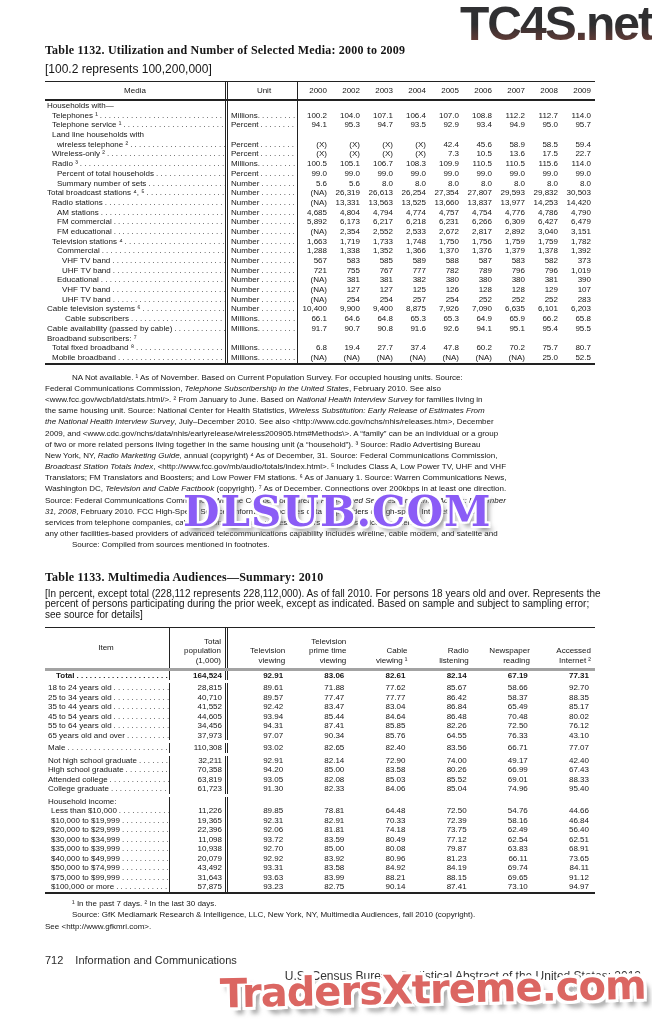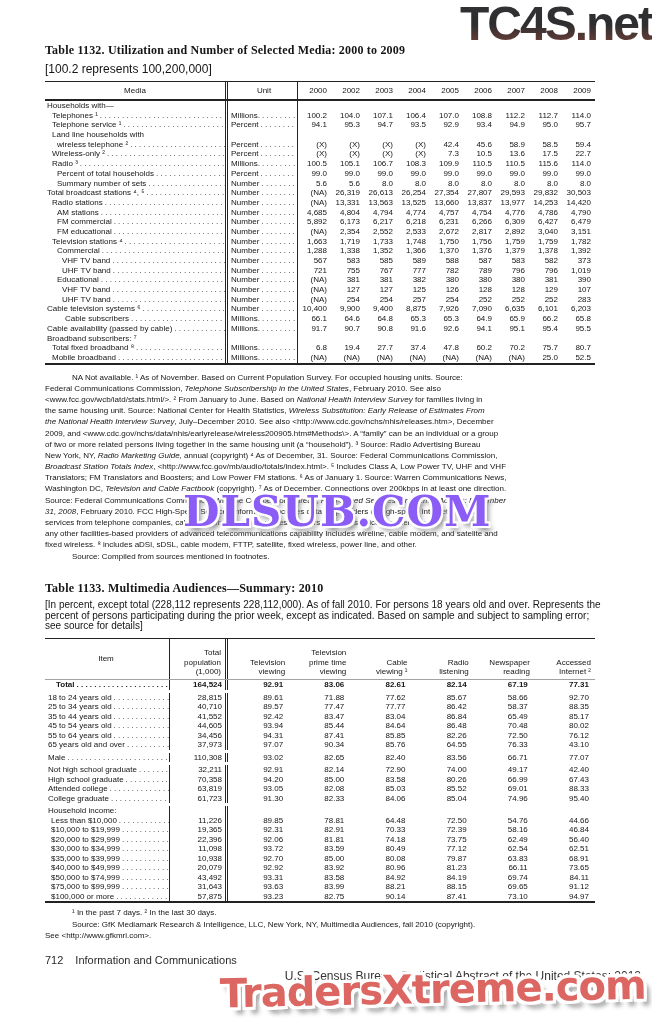--- a/index.html
+++ b/index.html
@@ -34,21 +34,21 @@
   .fn-line{height:11.2px;line-height:11.2px;white-space:nowrap;}
   .fn-line.ind{padding-left:27px;}
   .fns2 .fn-line{height:11.5px;line-height:11.5px;}
   .fns2{margin-top:4px;}
   i{font-style:italic;}
 
   
   .t1133{margin-top:6px;border-top:1px solid #222;border-bottom:2px solid #222;}
   .t2-row{display:grid;grid-template-columns:125px 58px repeat(6,1fr);
           height:9.5px;line-height:9.5px;font-size:8px;}
-  .t2-head{height:40px;border-bottom:1px solid #a3a3a3;}
+  .t2-head{height:40px;border-bottom:3px solid #a3a3a3;}
   .t2-head .hc{display:flex;flex-direction:column;justify-content:flex-end;
                align-items:flex-end;padding:2px 4px 2px 2px;line-height:9.8px;height:36px;}
   .t2-head .hc.item{justify-content:center;align-items:center;}
   .c-item{border-right:1px solid #222;display:flex;overflow:hidden;padding-left:2px;}
   .c-pop{border-right:3px double #222;text-align:right;padding-right:3px;}
   .c-v2{text-align:right;padding-right:6px;}
   .grp{margin-top:3px;}
   .bold{font-weight:bold;}
 
   
@@ -614,21 +614,20 @@
       <div class="fn-line">2009, and &lt;www.cdc.gov/nchs/data/nhis/earlyrelease/wireless200905.htm#Methods\&gt;. A “family” can be an individual or a group</div>
       <div class="fn-line">of two or more related persons living together in the same housing unit (a “household”). ³ Source:  Radio Advertising Bureau</div>
       <div class="fn-line">New York, NY, <i>Radio Marketing Guide</i>, annual (copyright) ⁴ As of December, 31. Source: Federal Communications Commission,</div>
       <div class="fn-line"><i>Broadcast Station Totals Index</i>, &lt;http://www.fcc.gov/mb/audio/totals/index.html&gt;. ⁵ Includes Class A, Low Power TV, UHF and VHF</div>
       <div class="fn-line">Translators; FM Translators and Boosters; and Low Power FM stations. ⁶ As of January 1. Source: Warren Communications News,</div>
       <div class="fn-line">Washington DC, <i>Television and Cable Factbook</i> (copyright). ⁷ As of December. Connections over 200kbps in at least one direction.</div>
       <div class="fn-line">Source: Federal Communications Commission, Wireline Competition Bureau, <i>High-Speed Services for Internet Access: December</i></div>
       <div class="fn-line"><i>31, 2008</i>, February 2010. FCC High-Speed Services information includes data on providers of high-speed Internet access</div>
       <div class="fn-line">services from telephone companies, cable system operators, wireless carriers, satellite service providers, and</div>
       <div class="fn-line">any other facilities-based providers of advanced telecommunications capability Includes wireline, cable modem, and satelite and</div>
-      <div class="fn-line">fixed wireless. ⁸ includes aDSl, sDSL, cable modem, FTTP, satellite, fixed wireless, power line, and other.</div>
       <div class="fn-line ind">Source: Compiled from sources mentioned in footnotes.</div>
     </div>
 
   <div class="title title2">Table 1133. Multimedia Audiences—Summary: 2010</div>
   <div class="intro">
     <div class="ln">[In percent, except total (228,112 represents 228,112,000). As of fall 2010. For persons 18 years old and over. Represents the</div>
     <div class="ln">percent of persons participating during the prior week, except as indicated. Based on sample and subject to sampling error;</div>
     <div class="ln">see source for details]</div>
   </div>
   <div class="t1133" id="t1133">

